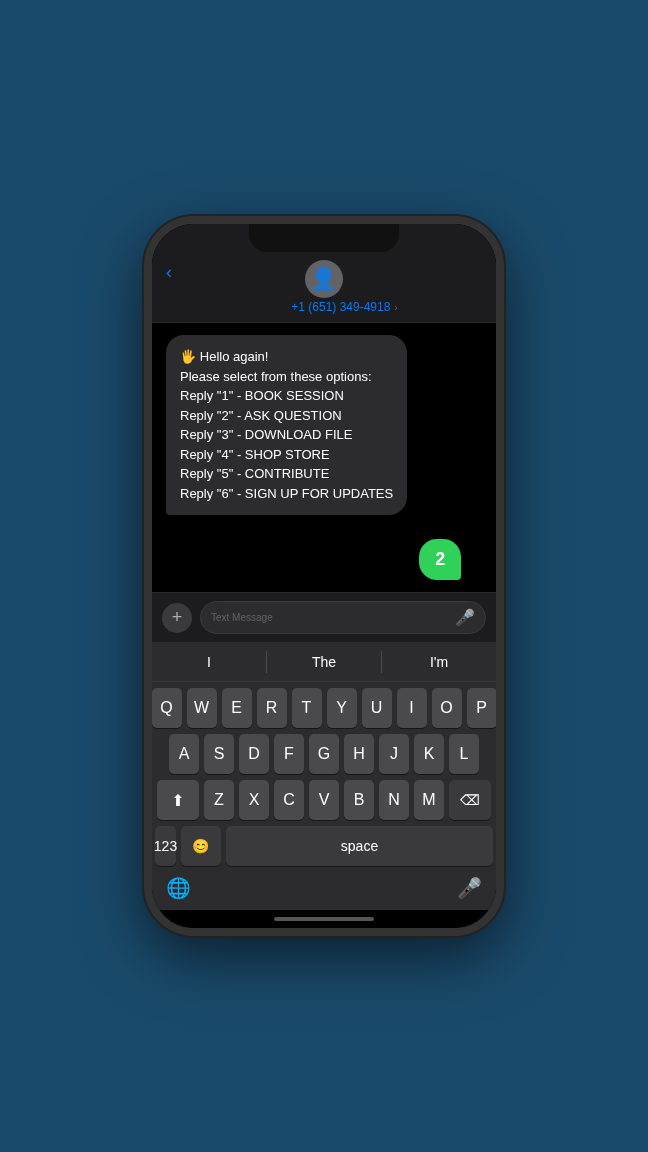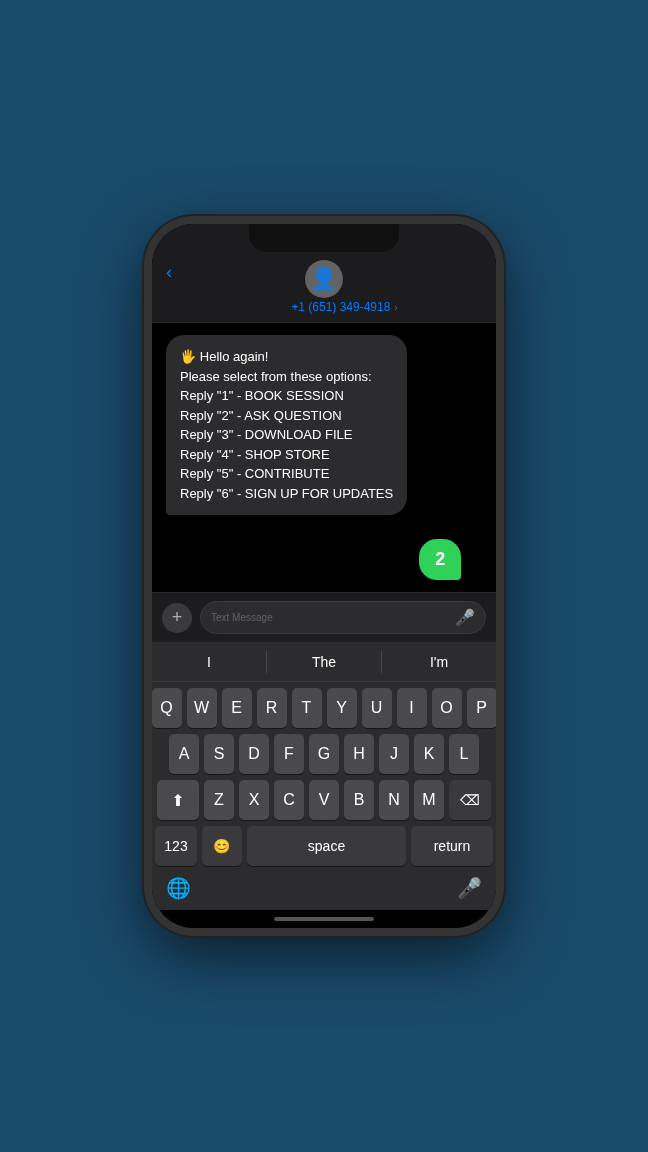--- a/index.html
+++ b/index.html
@@ -217,21 +217,21 @@
     }
     .key-shift {
       width: 42px;
       background: #4a4a4c;
     }
     .key-delete {
       width: 42px;
       background: #3a3a3c;
     }
     .key-123 {
-      width: 42px;
+      width: 21px;
     }
     .key-emoji {
       width: 40px;
     }
     .key-space {
       flex: 1;
       min-width: 140px;
     }
     .key-return {
       width: 82px;
@@ -348,21 +348,20 @@
           <div class="key">B</div>
           <div class="key">N</div>
           <div class="key">M</div>
           <div class="key key-special key-delete">⌫</div>
         </div>
 
         <div class="key-row">
           <div class="key key-special key-123">123</div>
           <div class="key key-special key-emoji">😊</div>
           <div class="key key-special key-space">space</div>
-          <div class="key key-special key-return">return</div>
         </div>
       </div>
 
       <div class="keyboard-bottom-bar">
         <span class="globe-icon">🌐</span>
         <span class="mic-bottom">🎤</span>
       </div>
     </div>
 
     <div class="home-bar">

